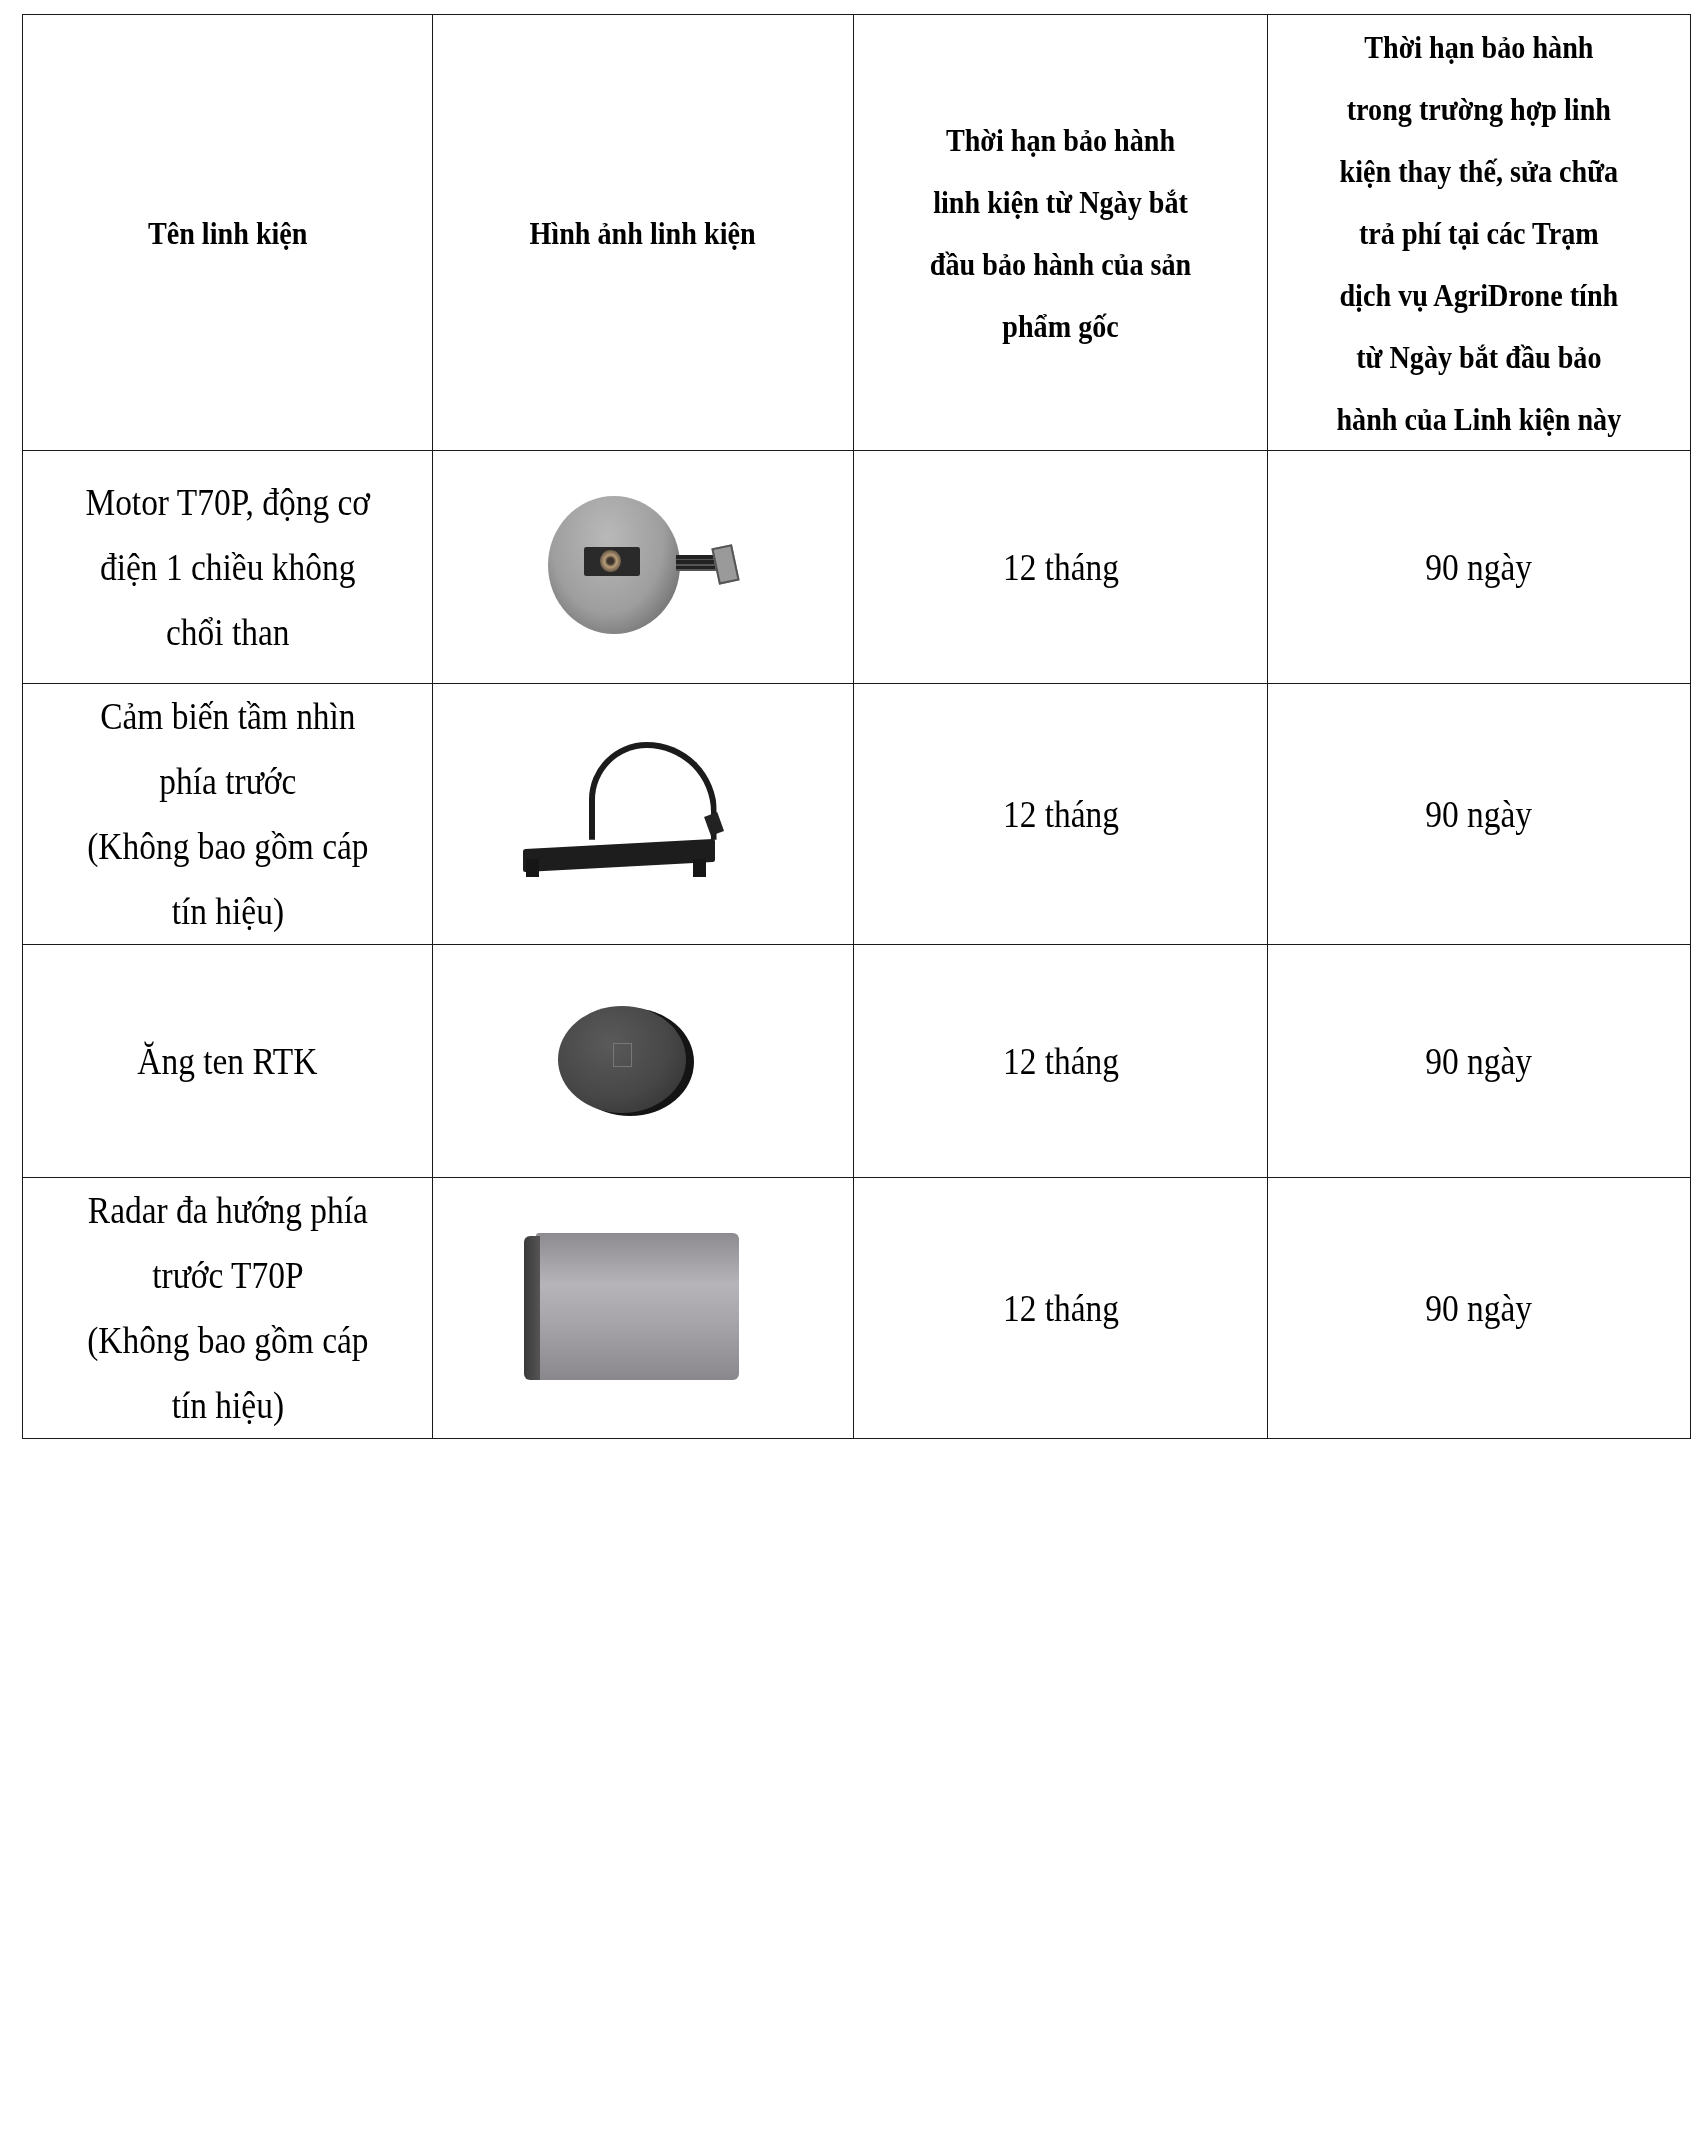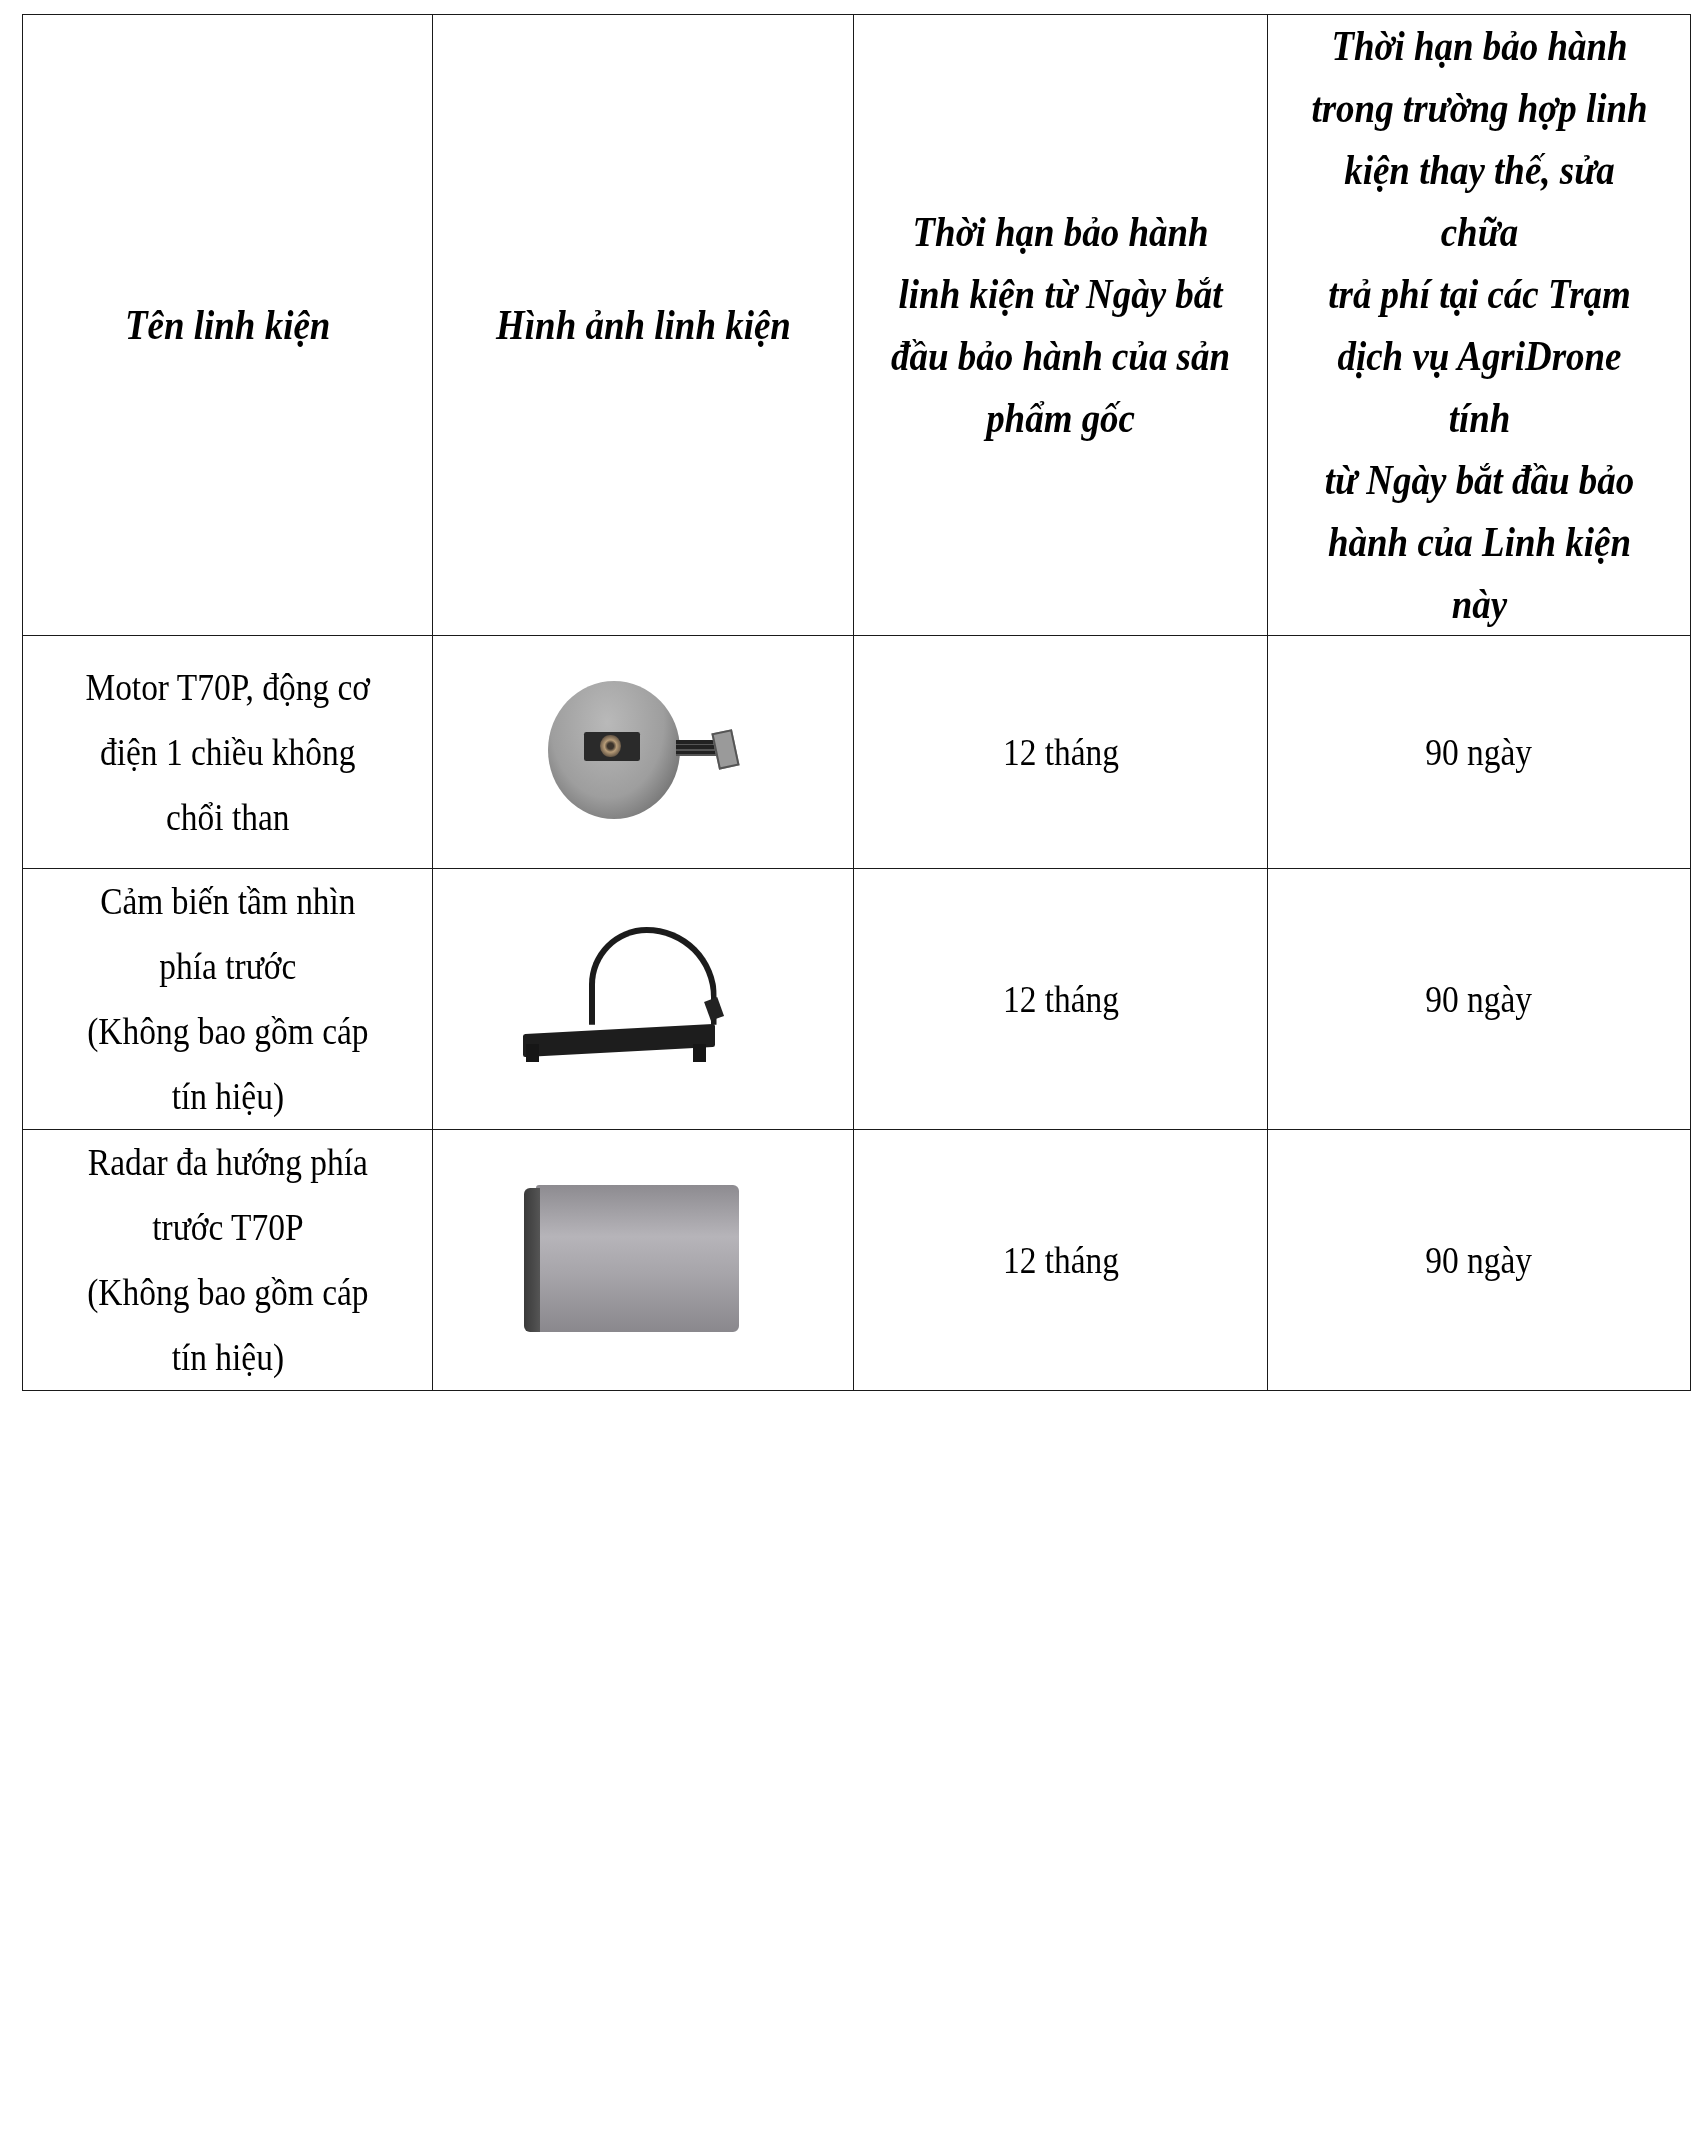--- a/index.html
+++ b/index.html
@@ -9,23 +9,22 @@
     width: 1668px; border-collapse: collapse; table-layout: fixed;
     font-family: "Liberation Serif", "DejaVu Serif", serif;
     color: #000;
   }
   table.warranty td, table.warranty th {
     border: 1.9px solid #1a1a1a;
     text-align: center; vertical-align: middle;
     padding: 0 13.5px;
   }
   th {
-    font-weight: bold; font-size: 42px; line-height: 62px;
+    font-weight: bold; font-size: 32px; line-height: 62px;
     transform-origin: center;
-    font-style: italic;
   }
   th .txt, td .txt { display: inline-block; transform: scaleX(0.88); transform-origin: center; }
   td.name, td.val { font-size: 38px; line-height: 65px; font-weight: normal; }
   tr.hdr { height: 436px; }
   tr.h310 { height: 233px; }
   tr.h348 { height: 261px; }
   col.c1 { width: 410px; } col.c2 { width: 421px; } col.c3 { width: 414px; } col.c4 { width: 423px; }
   td.img { padding: 0; position: relative; }
   .pic { position: relative; margin: 0 auto; }
 
@@ -154,20 +153,32 @@
             <div class="bar"></div>
         <div class="foot" style="left:3px;"></div>
             <div class="foot" style="left:170px;"></div>
       </div>
     </td>
     <td class="val"><span class="txt">12 tháng</span></td>
     <td class="val"><span class="txt">90 ngày</span></td>
   </tr>
 
 
+  <tr class="h310">
+    <td class="name"><span class="txt">Ăng ten RTK</span></td>
+    <td class="img">
+      <div class="pic antenna" style="left:-16.6px;">
+        <div class="back"></div>
+            <div class="front"></div>
+            <div class="qr"></div>
+      </div>
+    </td>
+    <td class="val"><span class="txt">12 tháng</span></td>
+    <td class="val"><span class="txt">90 ngày</span></td>
+  </tr>
 
   <tr class="h348">
     <td class="name"><span class="txt">
       <span>Radar đa hướng phía</span><br>
       <span>trước T70P</span><br>
       <span>(Không bao gồm cáp</span><br>
       <span>tín hiệu)</span>
     </span></td>
     <td class="img">
       <div class="pic fradar" style="left:-10.5px;">

